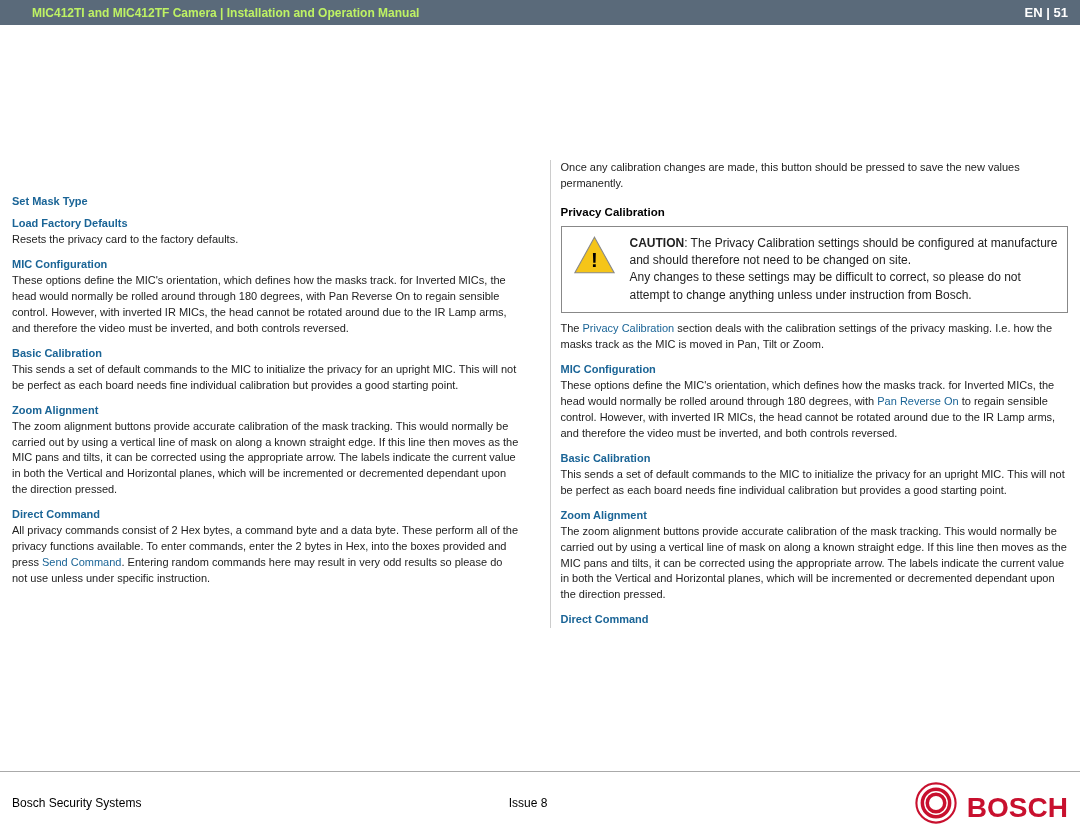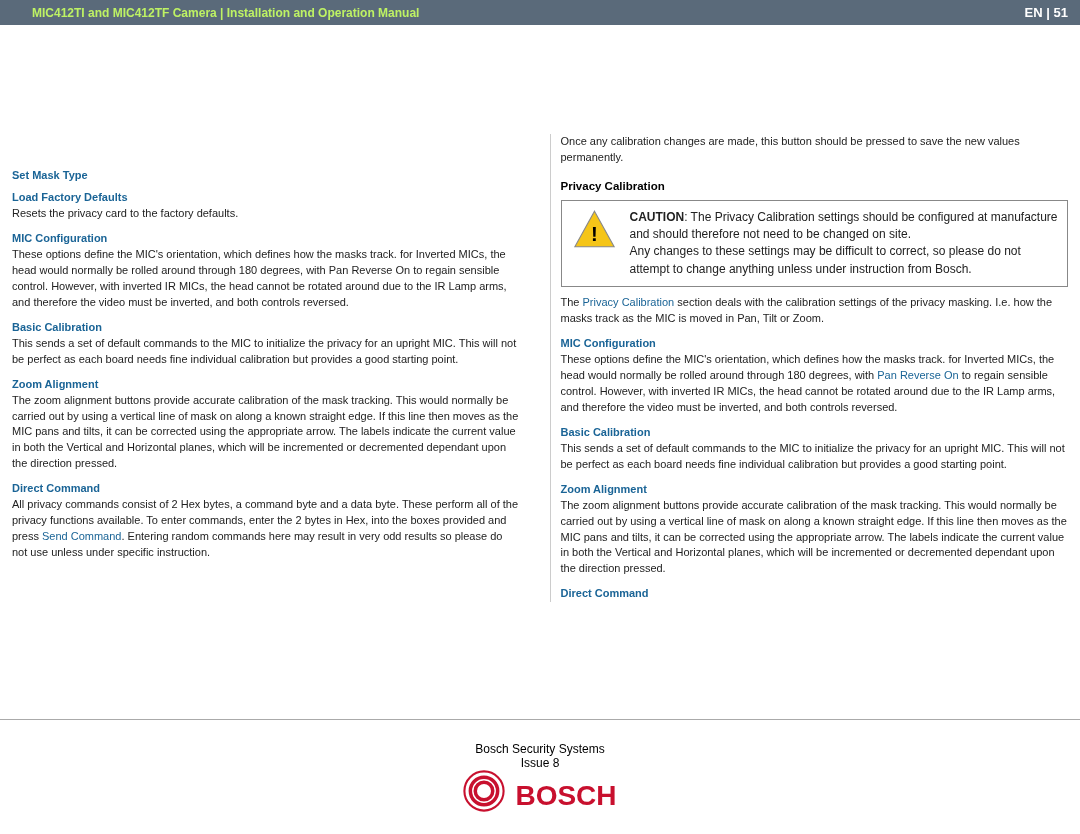--- a/index.html
+++ b/index.html
@@ -116,25 +116,24 @@
     }
     
     .privacy-heading {
       font-weight: bold;
       font-size: 11.5px;
       margin: 8px 0 6px 0;
     }
     
     .footer {
       border-top: 1px solid #aaa;
-      padding: 22px 12px;
+      padding: 10px 12px;
       display: flex;
       align-items: center;
       justify-content: space-between;
-      flex-direction: column;
     }
     .footer-company {
       font-size: 12px;
       color: #000;
     }
     .footer-issue {
       font-size: 12px;
       color: #000;
     }
     .footer-logo {

